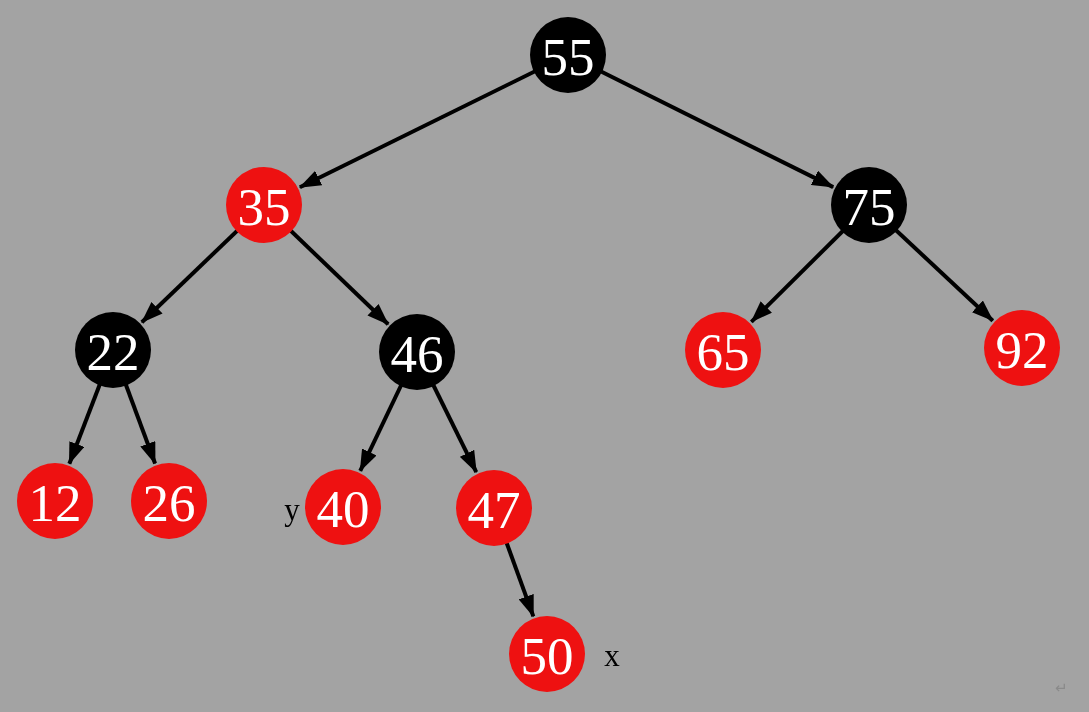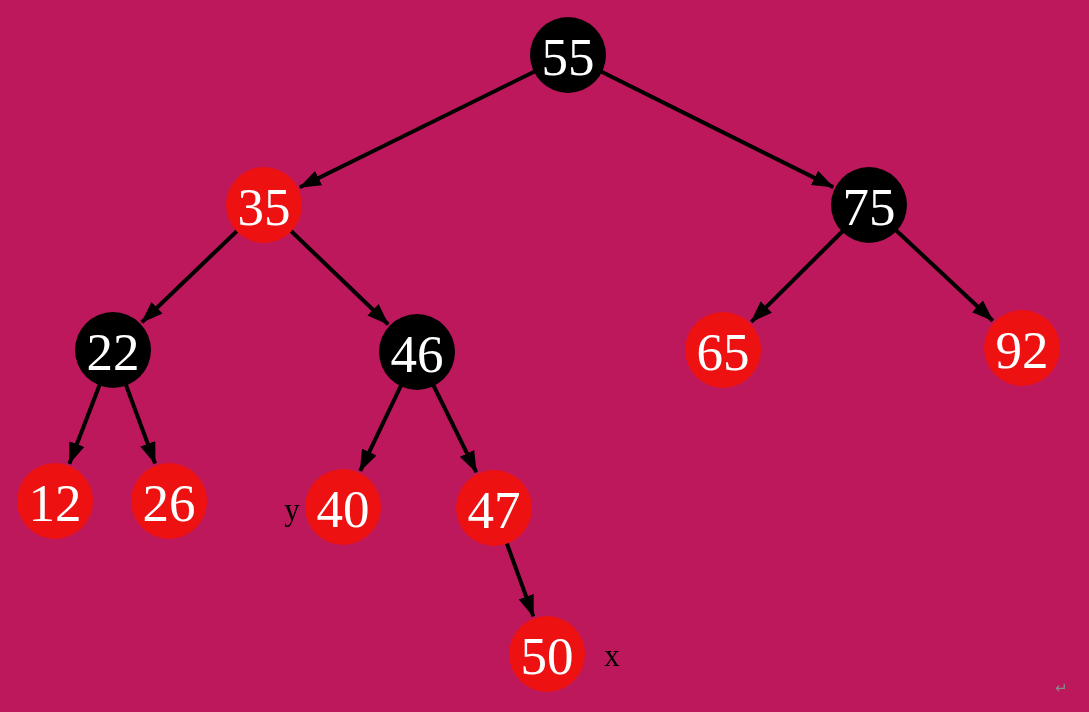--- a/index.html
+++ b/index.html
@@ -8,21 +8,21 @@
     background: #ffffff;
     width: 1089px;
     height: 712px;
     overflow: hidden;
     font-family: "Liberation Serif", serif;
   }
   #stage {
     position: relative;
     width: 1089px;
     height: 712px;
-    background: #be185d;
+    background: #a3a3a3;
   }
   svg { display: block; }
   .node-label {
     font-family: "Liberation Serif", serif;
     font-size: 53px;
     fill: #ffffff;
   }
   .pointer-label {
     font-family: "Liberation Serif", serif;
     font-size: 31px;

